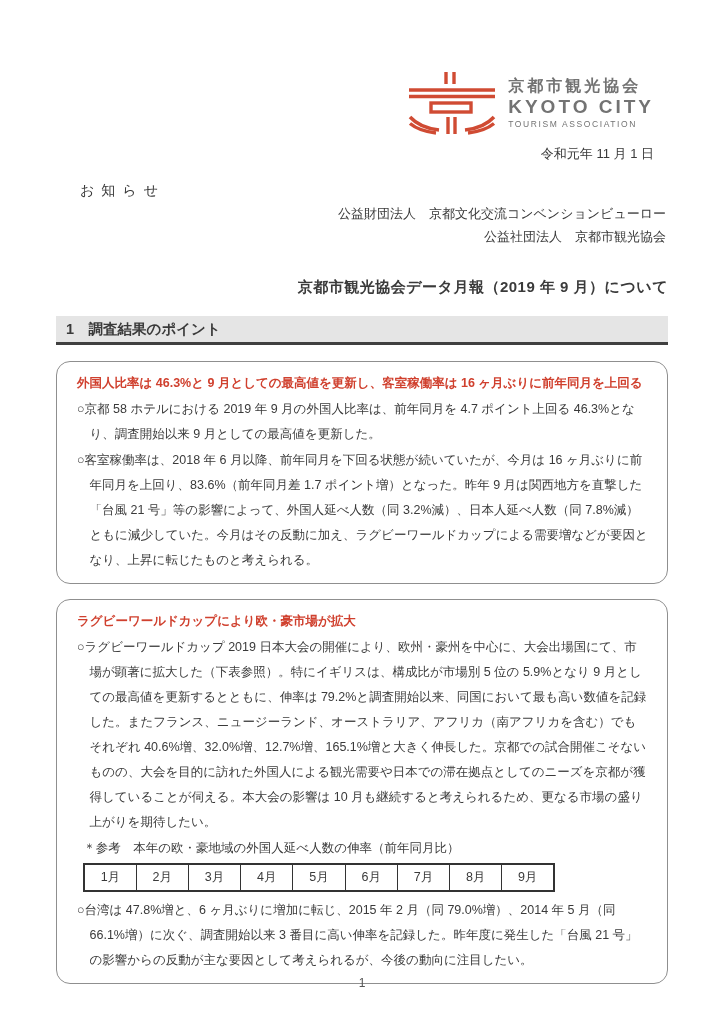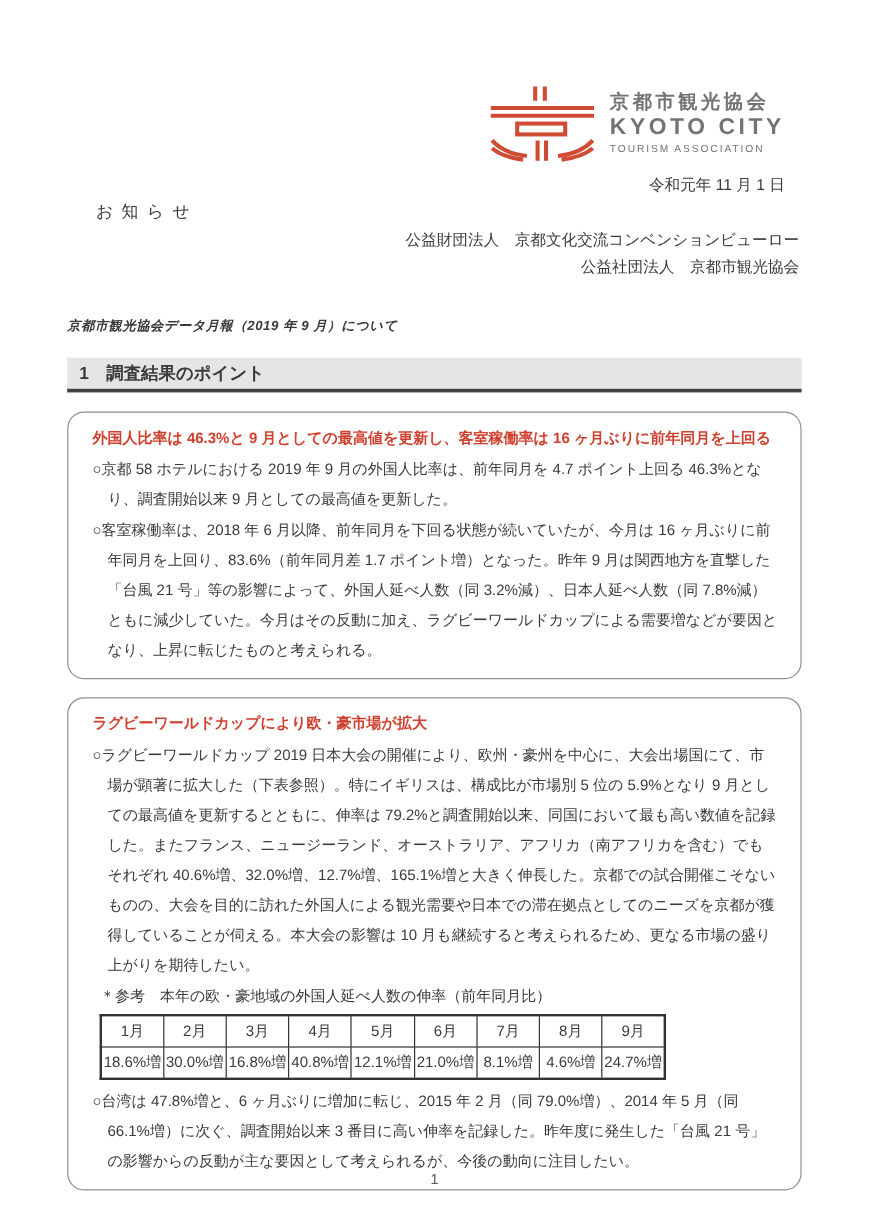--- a/index.html
+++ b/index.html
@@ -53,37 +53,36 @@
   }
   .date-line {
     text-align: right;
     font-size: 13px;
     margin-top: 9px;
     padding-right: 14px;
   }
   .notice {
     font-size: 14px;
     letter-spacing: 7px;
-    margin-top: 5px;
+    margin-top: 19px;
     margin-left: 24px;
   }
   .orgs {
     text-align: right;
     font-size: 13px;
     line-height: 23px;
     margin-top: 2px;
     padding-right: 2px;
   }
   .doc-title {
-    text-align: left;
-    font-size: 11px;
+    text-align: right;
+    font-size: 15px;
     font-weight: bold;
     margin-top: 30px;
     letter-spacing: 0.5px;
-    font-style: italic;
   }
   .intro {
     font-size: 12.5px;
     margin-top: 33px;
     margin-left: 24px;
   }
 
   
   .section-heading {
     margin-top: 19px;
@@ -211,31 +210,20 @@
             <th>1月</th>
             <th>2月</th>
             <th>3月</th>
             <th>4月</th>
             <th>5月</th>
             <th>6月</th>
             <th>7月</th>
             <th>8月</th>
             <th>9月</th>
           </tr>
-          <tr>
-            <td>18.6%増</td>
-            <td>30.0%増</td>
-            <td>16.8%増</td>
-            <td>40.8%増</td>
-            <td>12.1%増</td>
-            <td>21.0%増</td>
-            <td>8.1%増</td>
-            <td>4.6%増</td>
-            <td>24.7%増</td>
-          </tr>
         </tbody>
       </table>
 
       <p class="bullet">○台湾は 47.8%増と、6 ヶ月ぶりに増加に転じ、2015 年 2 月（同 79.0%増）、2014 年 5 月（同 66.1%増）に次ぐ、調査開始以来 3 番目に高い伸率を記録した。昨年度に発生した「台風 21 号」の影響からの反動が主な要因として考えられるが、今後の動向に注目したい。</p>
     </div>
 
   </div>
 
   <div class="page-number">1</div>
 </div>

